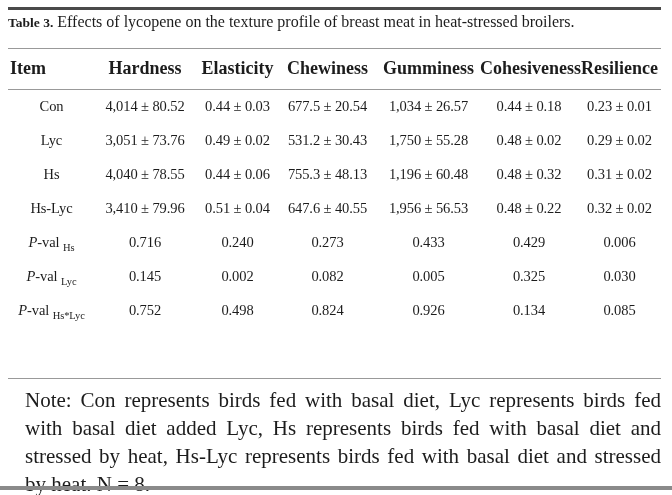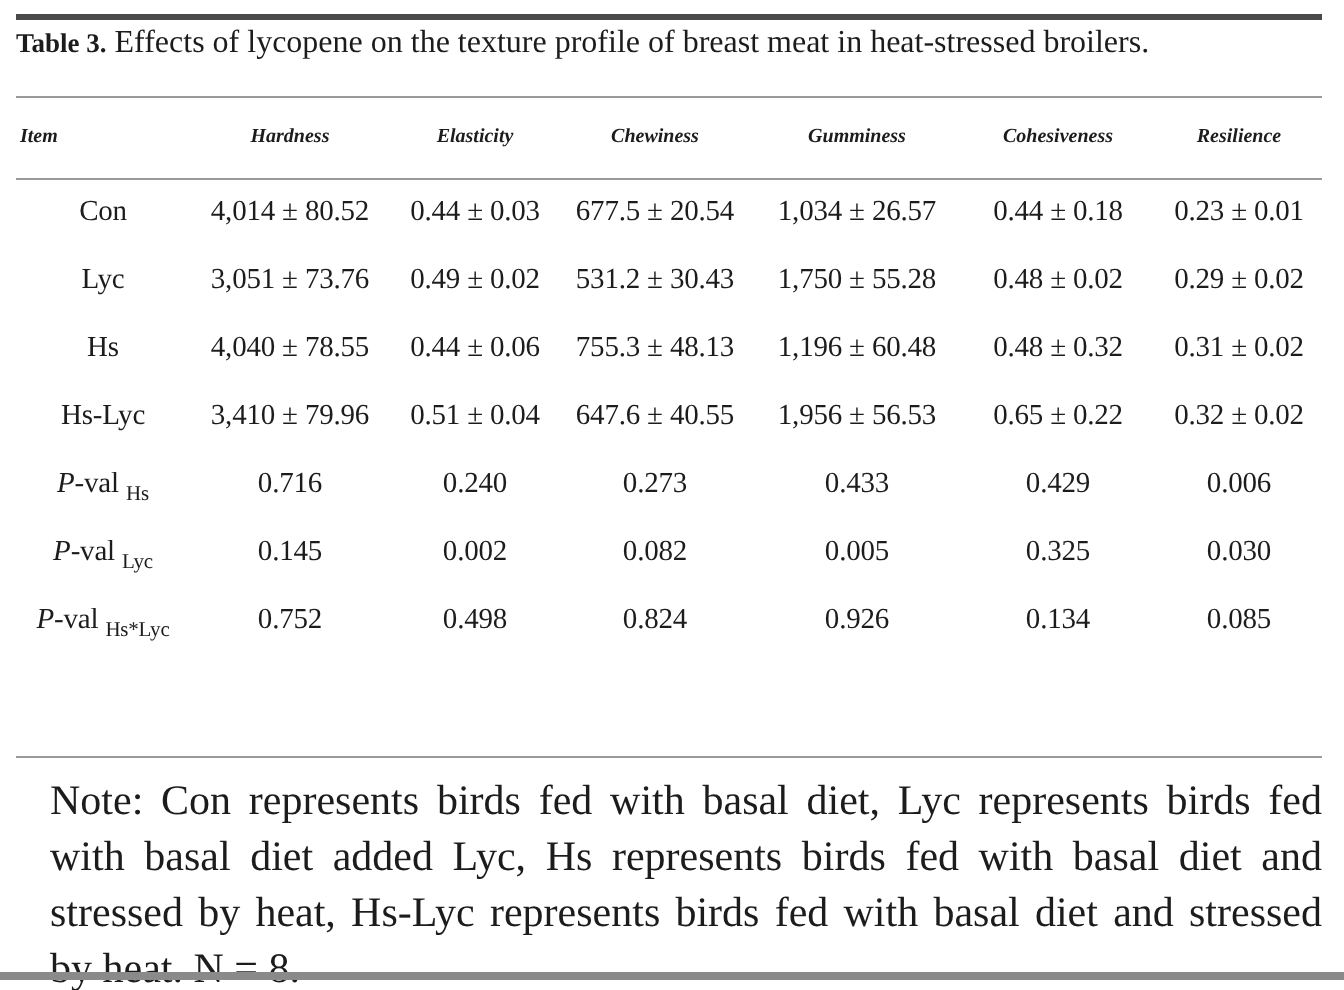--- a/index.html
+++ b/index.html
@@ -27,24 +27,24 @@
   }
   col.c0 { width: 85px; }
   col.c1 { width: 104px; }
   col.c2 { width: 81px; }
   col.c3 { width: 99px; }
   col.c4 { width: 103px; }
   col.c5 { width: 98px; }
   col.c6 { width: 83px; }
 
   thead th {
-    font-weight: bold; font-size: 10px; text-align: center;
+    font-weight: bold; font-size: 18px; text-align: center;
     height: 40px; vertical-align: middle;
     border-bottom: 1px solid #999999;
-    white-space: nowrap; overflow: visible; font-style: italic;
+    white-space: nowrap; overflow: visible;
   }
   thead th.item-col { text-align: left; padding-left: 2px; }
 
   tbody td {
     font-size: 14.5px; height: 34px; vertical-align: middle;
     text-align: center; white-space: nowrap; letter-spacing: -0.1px;
   }
   tbody td.item-cell { padding-left: 2px; }
   .it { font-style: italic; }
   sub { font-size: 10.5px; line-height: 0; }
@@ -114,21 +114,21 @@
         <td>1,196 ± 60.48</td>
         <td>0.48 ± 0.32</td>
         <td>0.31 ± 0.02</td>
       </tr>
       <tr>
         <td class="item-cell"><span class="it"></span><span>Hs-Lyc</span> </td>
         <td>3,410 ± 79.96</td>
         <td>0.51 ± 0.04</td>
         <td>647.6 ± 40.55</td>
         <td>1,956 ± 56.53</td>
-        <td>0.65 ± 0.22</td>
+        <td>0.48 ± 0.22</td>
         <td>0.32 ± 0.02</td>
       </tr>
       <tr>
         <td class="item-cell"><span class="it">P</span><span>-val</span> <sub>Hs</sub></td>
         <td>0.716</td>
         <td>0.240</td>
         <td>0.273</td>
         <td>0.433</td>
         <td>0.429</td>
         <td>0.006</td>

